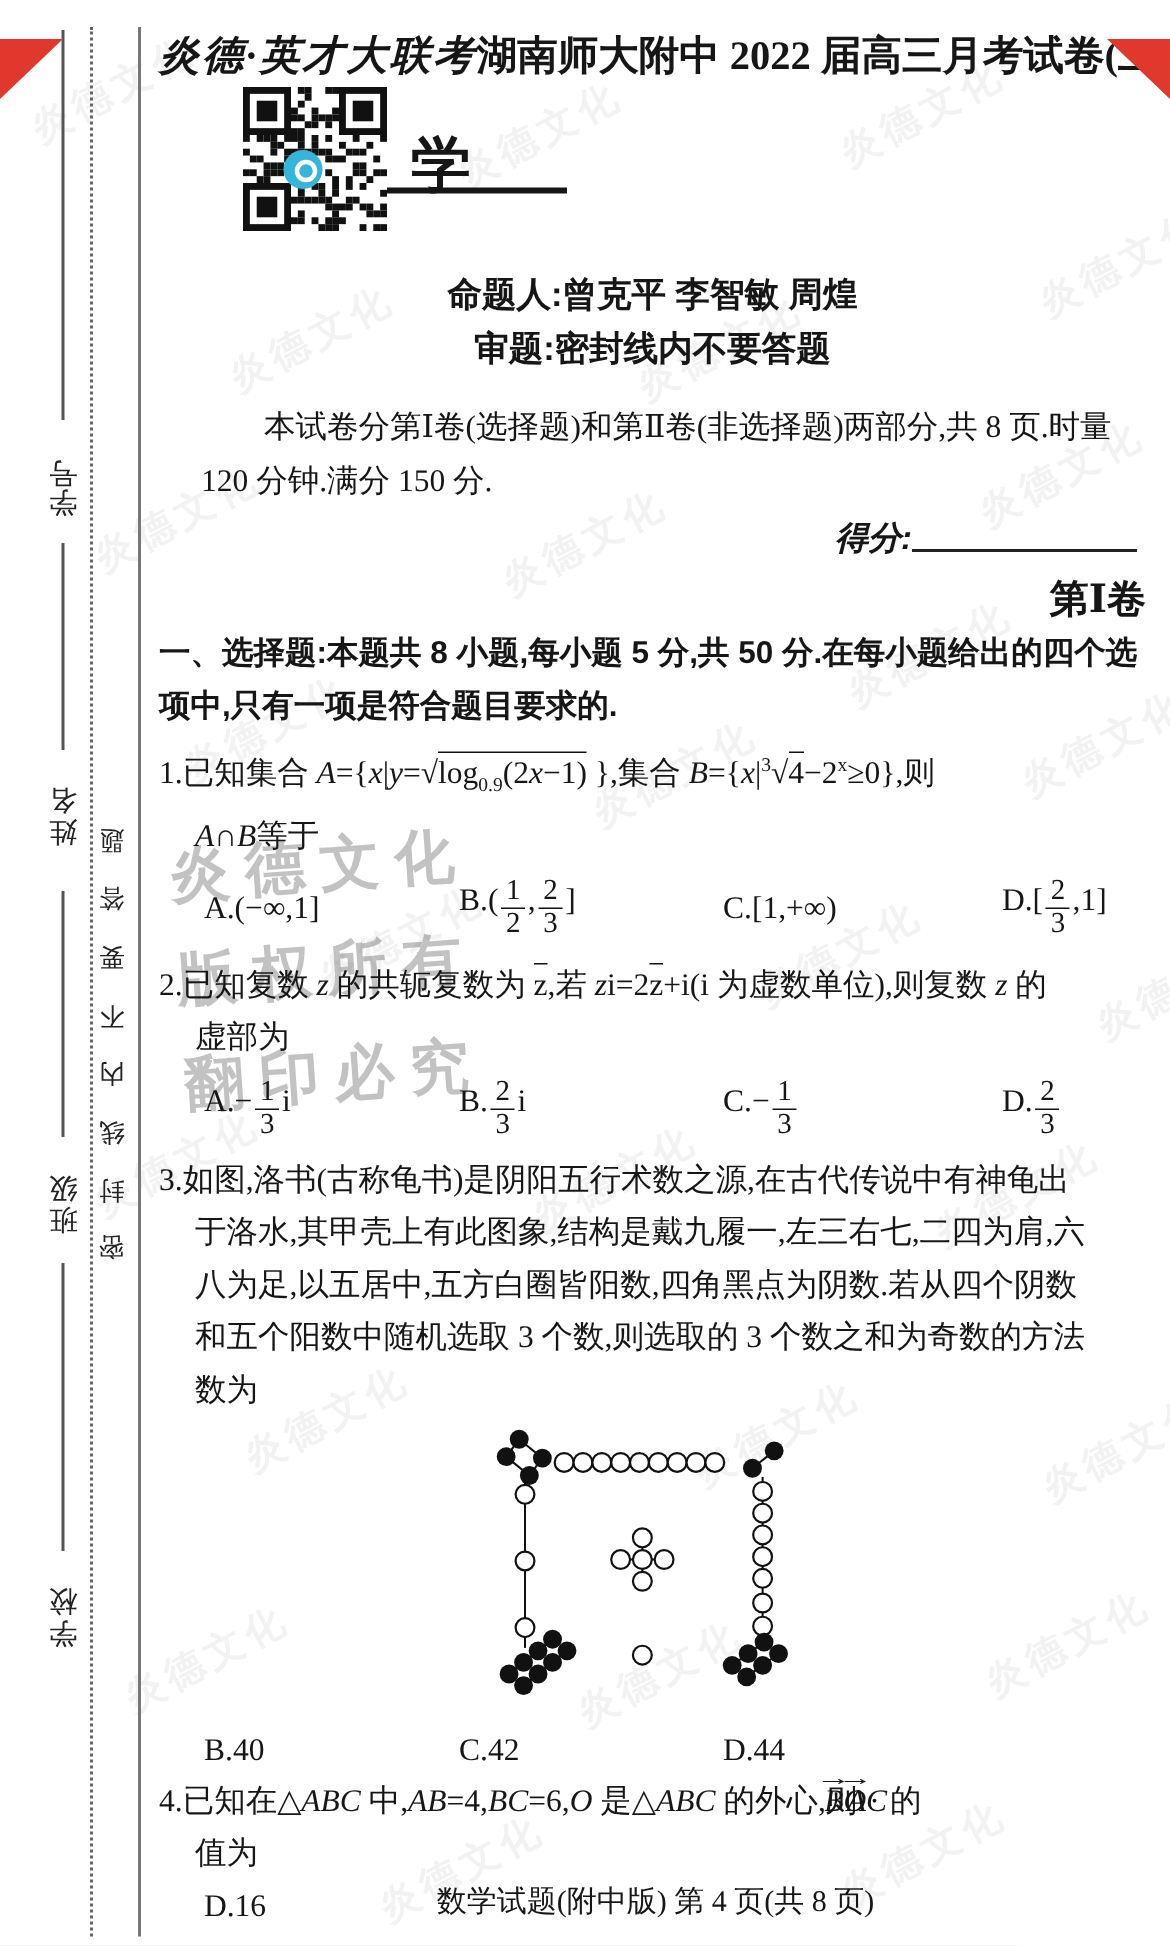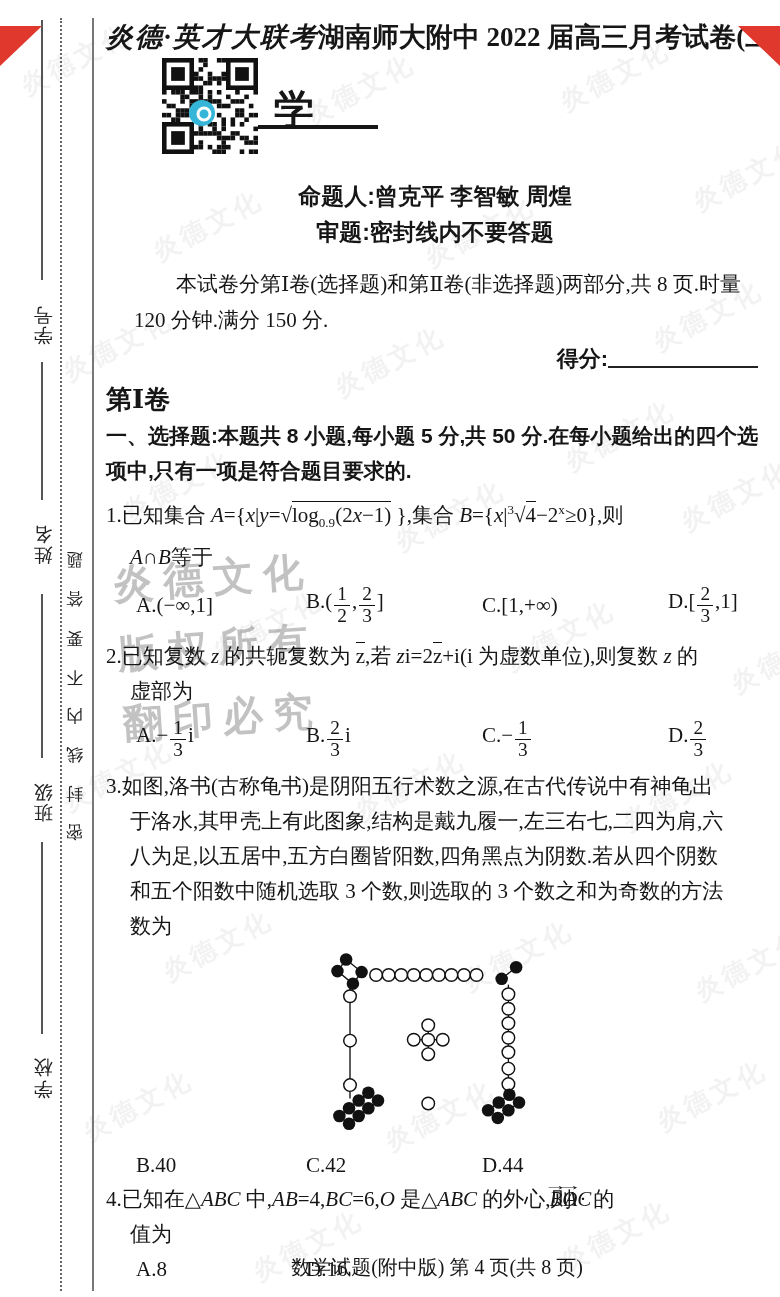--- a/index.html
+++ b/index.html
@@ -34,23 +34,23 @@
   .h-title .rest{font-weight:600;}
   .qrrow{position:relative;height:106px;margin-top:4px;}
   .qr{position:absolute;left:56px;top:0;}
   .subject{text-align:left;font-size:40px;font-weight:bold;letter-spacing:64px;text-indent:64px;padding-top:24px;text-decoration:underline;}
   .setters{margin-top:14px;text-align:center;font-size:23px;font-weight:bold;line-height:36px;
            font-family:"Liberation Sans","DejaVu Sans",sans-serif;}
   .reviewers{text-align:center;font-size:23px;font-weight:bold;line-height:36px;
              font-family:"Liberation Sans","DejaVu Sans",sans-serif;}
   .intro{margin-top:16px;font-size:21px;line-height:36px;text-indent:2em;margin-left:28px;}
   .scoreline{margin-top:6px;height:30px;text-align:right;padding-right:6px;font-size:22px;}
-  .scoreline .lbl{font-weight:bold;font-family:"Liberation Sans","DejaVu Sans",sans-serif;}
+  .scoreline .lbl{font-weight:bold;font-family:"Liberation Sans","DejaVu Sans",sans-serif;font-style:italic;}
   .score-blank{display:inline-block;width:150px;border-bottom:2px solid #222;height:20px;vertical-align:-2px;}
-  .part-title{margin-top:8px;text-align:left;font-size:26px;font-weight:bold;line-height:36px;}
+  .part-title{margin-top:8px;text-align:right;font-size:26px;font-weight:bold;line-height:36px;}
   .sec-header{font-size:21px;font-weight:bold;line-height:35px;
               font-family:"Liberation Sans","DejaVu Sans",sans-serif;}
   .qbody{font-size:21px;line-height:35px;padding-left:24px;text-indent:-24px;}
   .q1{margin-top:4px;} .q2{margin-top:6px;}
   .opts{display:grid;grid-template-columns:170px 176px 186px 1fr;padding-left:30px;
         font-size:21px;align-items:center;}
   .opts.tall{min-height:56px;margin:2px 0 2px;}
   .opts.flat{line-height:34px;}
   .figwrap{text-align:center;margin:2px 0 0;}
   
@@ -377,21 +377,20 @@
       <div class="opts flat">
         <span class="opt">B.40</span>
         <span class="opt">C.42</span>
         <span class="opt">D.44</span>
       </div>
     </div>
 
     <div class="q q4">
       <div class="qbody">4.已知在△<span class="it">ABC</span> 中,<span class="it">AB</span>=4,<span class="it">BC</span>=6,<span class="it">O</span> 是△<span class="it">ABC</span> 的外心,则<span class="vec"><span class="arr">→</span>BO</span>·<span class="vec"><span class="arr">→</span>AC</span>的<br>值为</div>
       <div class="opts flat">
-        <span class="opt">A.8</span>
         <span class="opt">D.16</span>
       </div>
     </div>
 
   </div>
 
   <div class="footer">数学试题(附中版)   第 4 页(共 8 页)</div>
 
 </div>
 

